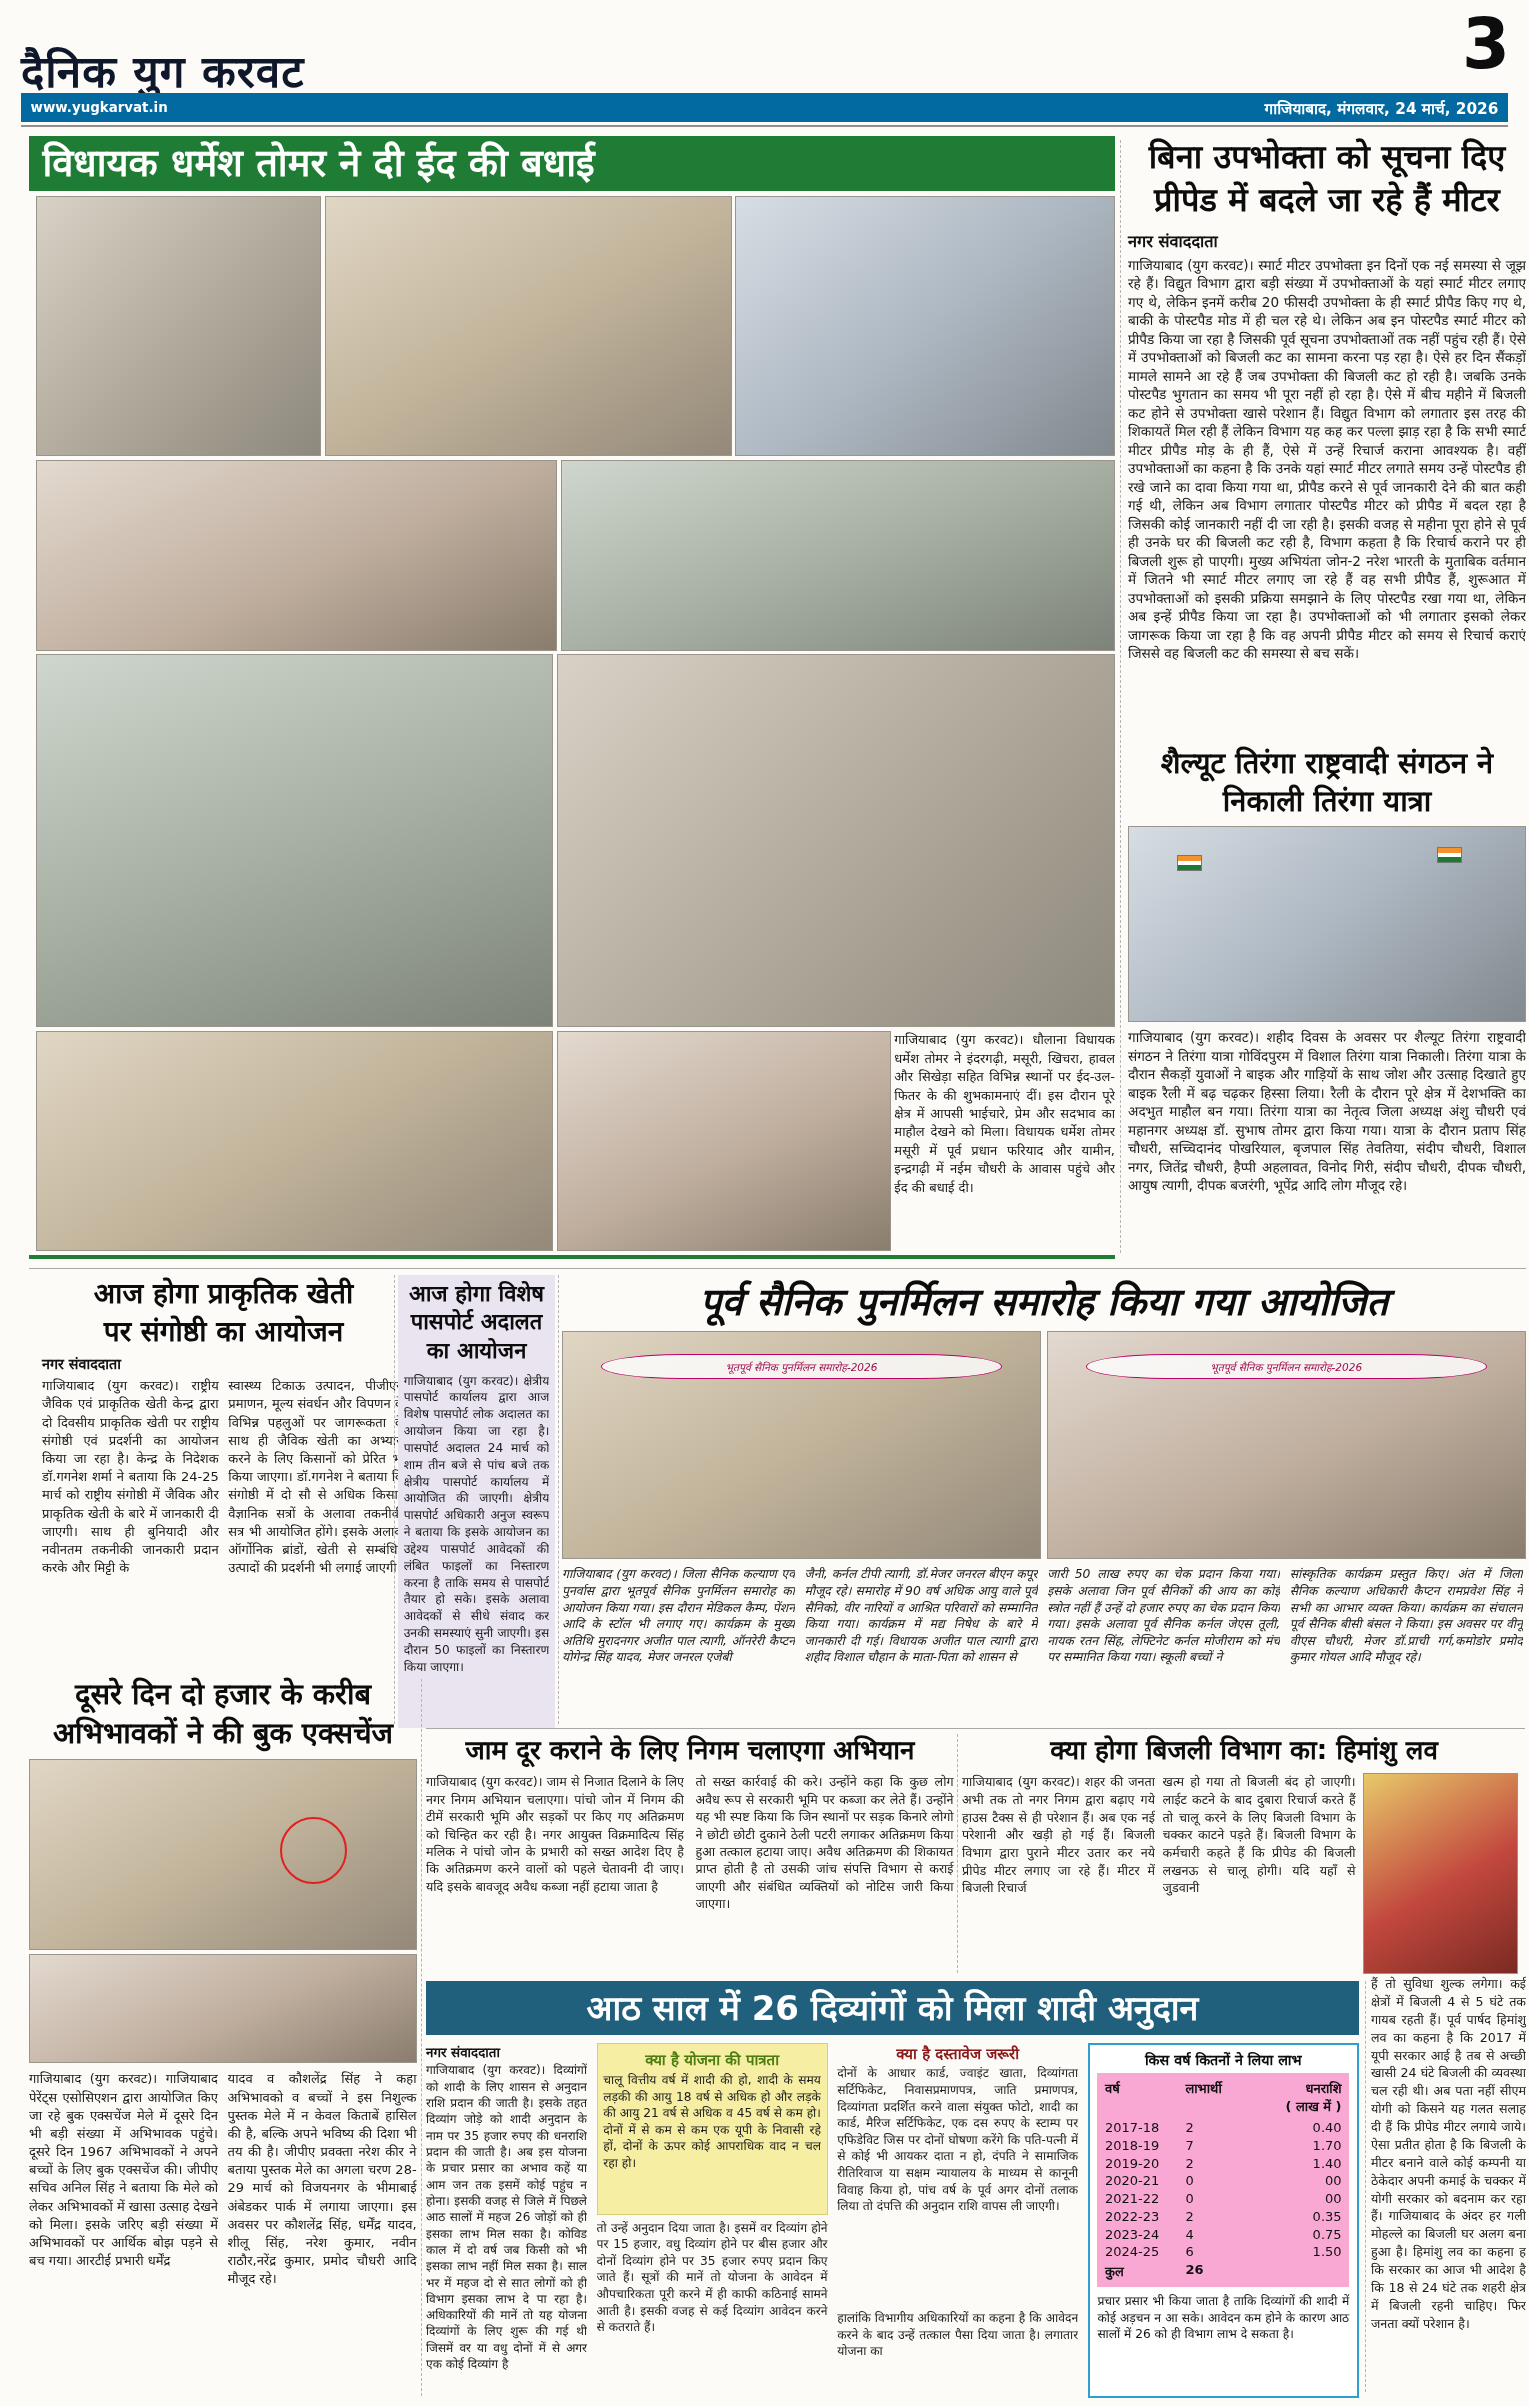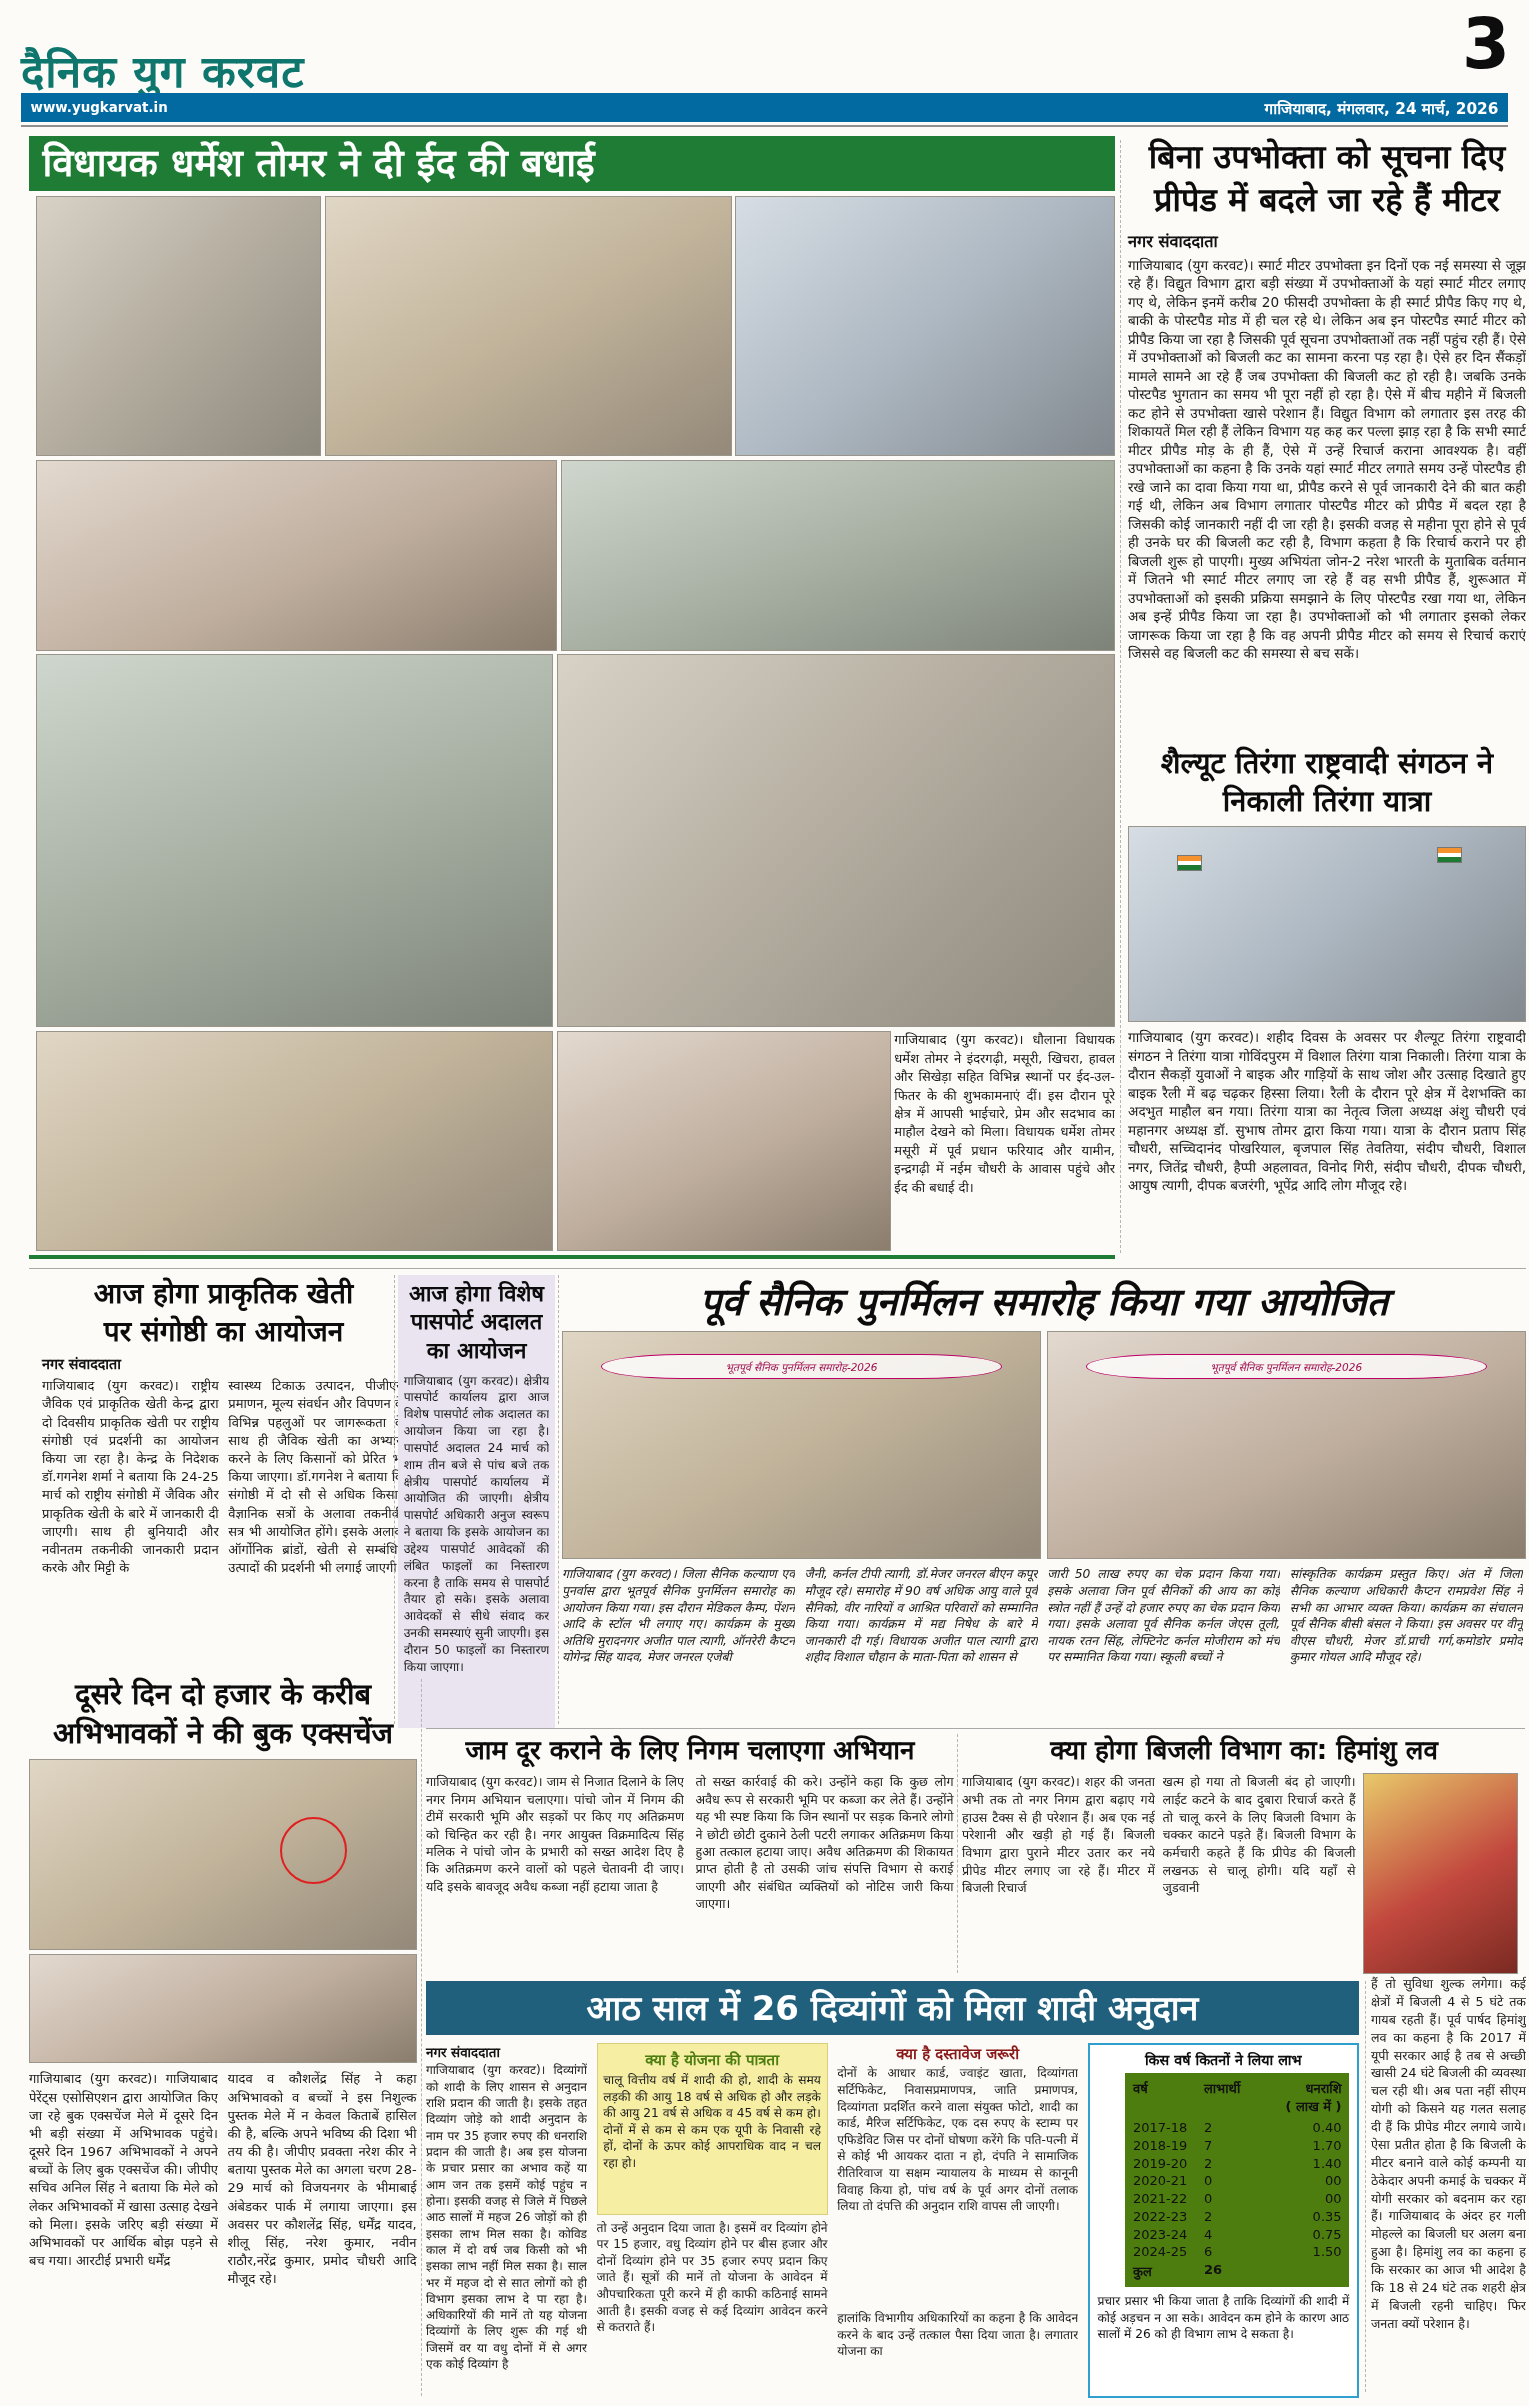--- a/index.html
+++ b/index.html
@@ -1,21 +1,21 @@
 <!DOCTYPE html>
 <html lang="hi"><head>
 <meta charset="utf-8">
 <style>
   * { margin:0; padding:0; box-sizing:border-box; }
   html,body { background:#e8e8e8; }
   body { font-family:"DejaVu Sans","Liberation Sans",sans-serif; }
   .page { position:relative; width:1529px; height:2407px; background:#fcfbf8; margin:0 auto; overflow:hidden; color:#111; }
 
   
-  .logo { position:absolute; left:21px; top:40px; font-size:44px; font-weight:900; letter-spacing:1px; color:#0f766e; }
+  .logo { position:absolute; left:21px; top:40px; font-size:44px; font-weight:900; letter-spacing:1px; color:#0f172a; }
   .pagenum { position:absolute; right:19px; top:9.6px; font-size:69px; font-weight:900; color:#0d0d0d; line-height:1; }
   .infobar { position:absolute; left:21px; top:93px; width:1487px; height:29px; background:#0369a1; color:#fff;
              display:flex; justify-content:space-between; align-items:center; padding:0 9.6px; }
   .infobar .site { font-size:13.4px; font-weight:700; }
   .infobar .dateline { font-size:15.3px; font-weight:700; }
   .rule-top { position:absolute; left:21px; top:125px; width:1487px; height:1.9px; background:#8f8f8f; }
 
   
   .headline { font-weight:800; color:#0c0c0c; text-align:center; }
   .byline { font-weight:700; text-align:left; }
@@ -100,21 +100,21 @@
   .panel-yellow { background:#f6efa3; border:1px solid #d8cf7a; padding:5.7px; }
   .panel-yellow .headline { font-size:15px; color:#4d7c0f; margin-bottom:2.9px; }
   .panel-yellow .bodytext { height:136px; font-size:12.2px; line-height:1.35; }
   .colB .cont { margin-top:4.8px; height:178px; font-size:12.2px; line-height:1.36; }
   .colC { width:241px; }
   .colC .headline { font-size:15px; color:#8a1a1a; margin-bottom:2.9px; }
   .colC .bodytext.docs { height:241px; font-size:12.2px; line-height:1.36; }
   .colC .cont { margin-top:3.8px; height:61px; font-size:12.2px; line-height:1.36; }
   .colD { width:271px; border:2.9px solid #2f9fd0; background:#fff; padding:5.7px 7.6px; }
   .colD .headline { font-size:14.3px; margin-bottom:3.8px; }
-  .tablebg { background:#4d7c0f; padding:5.7px 7.6px;margin-left:28px; }
+  .tablebg { background:#f9a8d4; padding:5.7px 7.6px; }
   .thead,.trow { display:flex; font-size:13px; }
   .thead { font-weight:700; margin-bottom:3.8px; }
   .tc0 { width:34%; } .tc1 { width:26%; } .tc2 { width:40%; text-align:right; white-space:pre-line; }
   .trow { padding:1.4px 0; }
   .trow.bold { font-weight:800; }
   .table-note { margin-top:5.7px; font-size:12.2px; line-height:1.36; text-align:justify; }
 </style>
 </head>
 <body>
 

